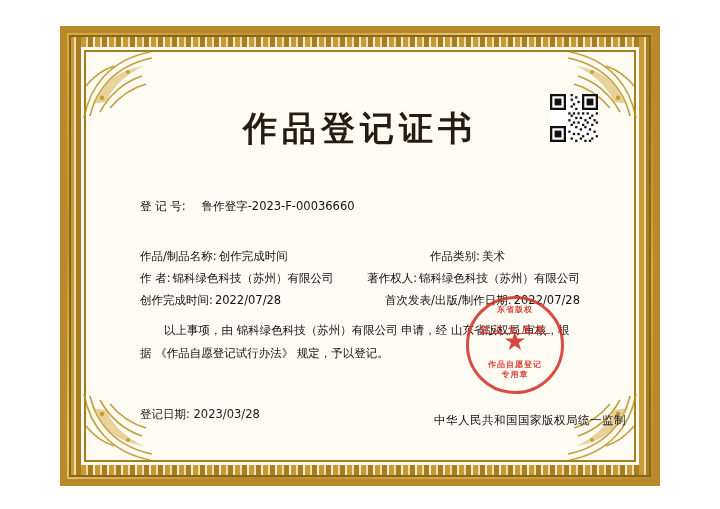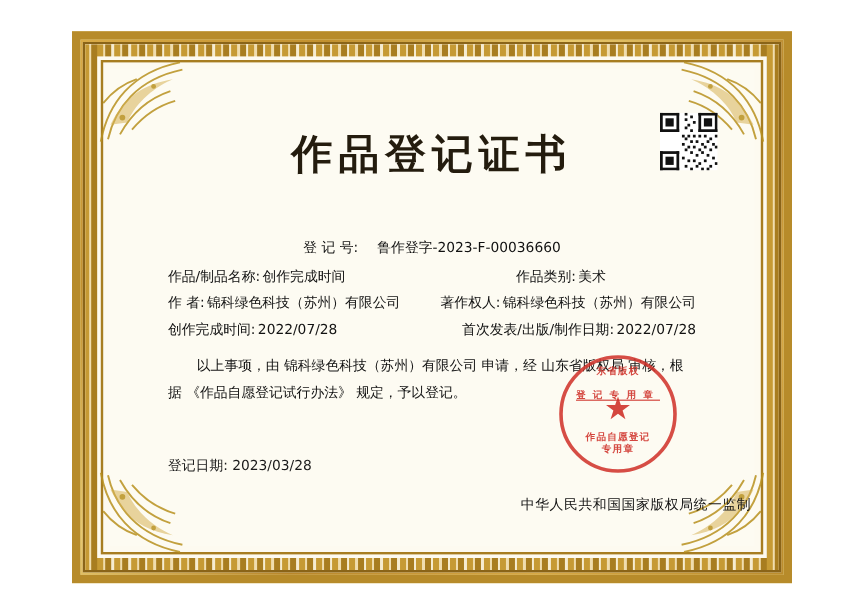--- a/index.html
+++ b/index.html
@@ -14,21 +14,21 @@
     font-family: "DejaVu Sans", "Liberation Sans", sans-serif;
   }
 
   
   .certificate {
     position: absolute;
     left: 60px;
     top: 26px;
     width: 600px;
     height: 460px;
-    background: #fef9c3;
+    background: #5eead4;
     box-sizing: border-box;
   }
 
   
   .border-outer {
     position: absolute;
     inset: 0;
     border: 7px solid #b78b2a;
     background:
       linear-gradient(135deg, #d9ab47 0%, #c2912f 20%, #e8c96e 40%, #b8862a 60%, #d7a844 80%, #bb8c2c 100%);
@@ -120,21 +120,21 @@
     font-size: 11.5px;
     line-height: 1.9;
   }
   .row {
     display: flex;
     align-items: baseline;
     white-space: nowrap;
   }
   .row .label { color: #111; }
   .row .value { color: #111; margin-left: 2px; }
-  .reg-no-row { margin-bottom: 2px; justify-content: center; }
+  .reg-no-row { margin-bottom: 28px; }
   .spacer-wide { display: inline-block; width: 14px; }
   .col-left { width: 290px; }
   .col-right { flex: 1; }
 
   .statement {
     margin-top: 8px;
     font-size: 11.5px;
     line-height: 2.0;
     text-indent: 24px;
     color: #111;

